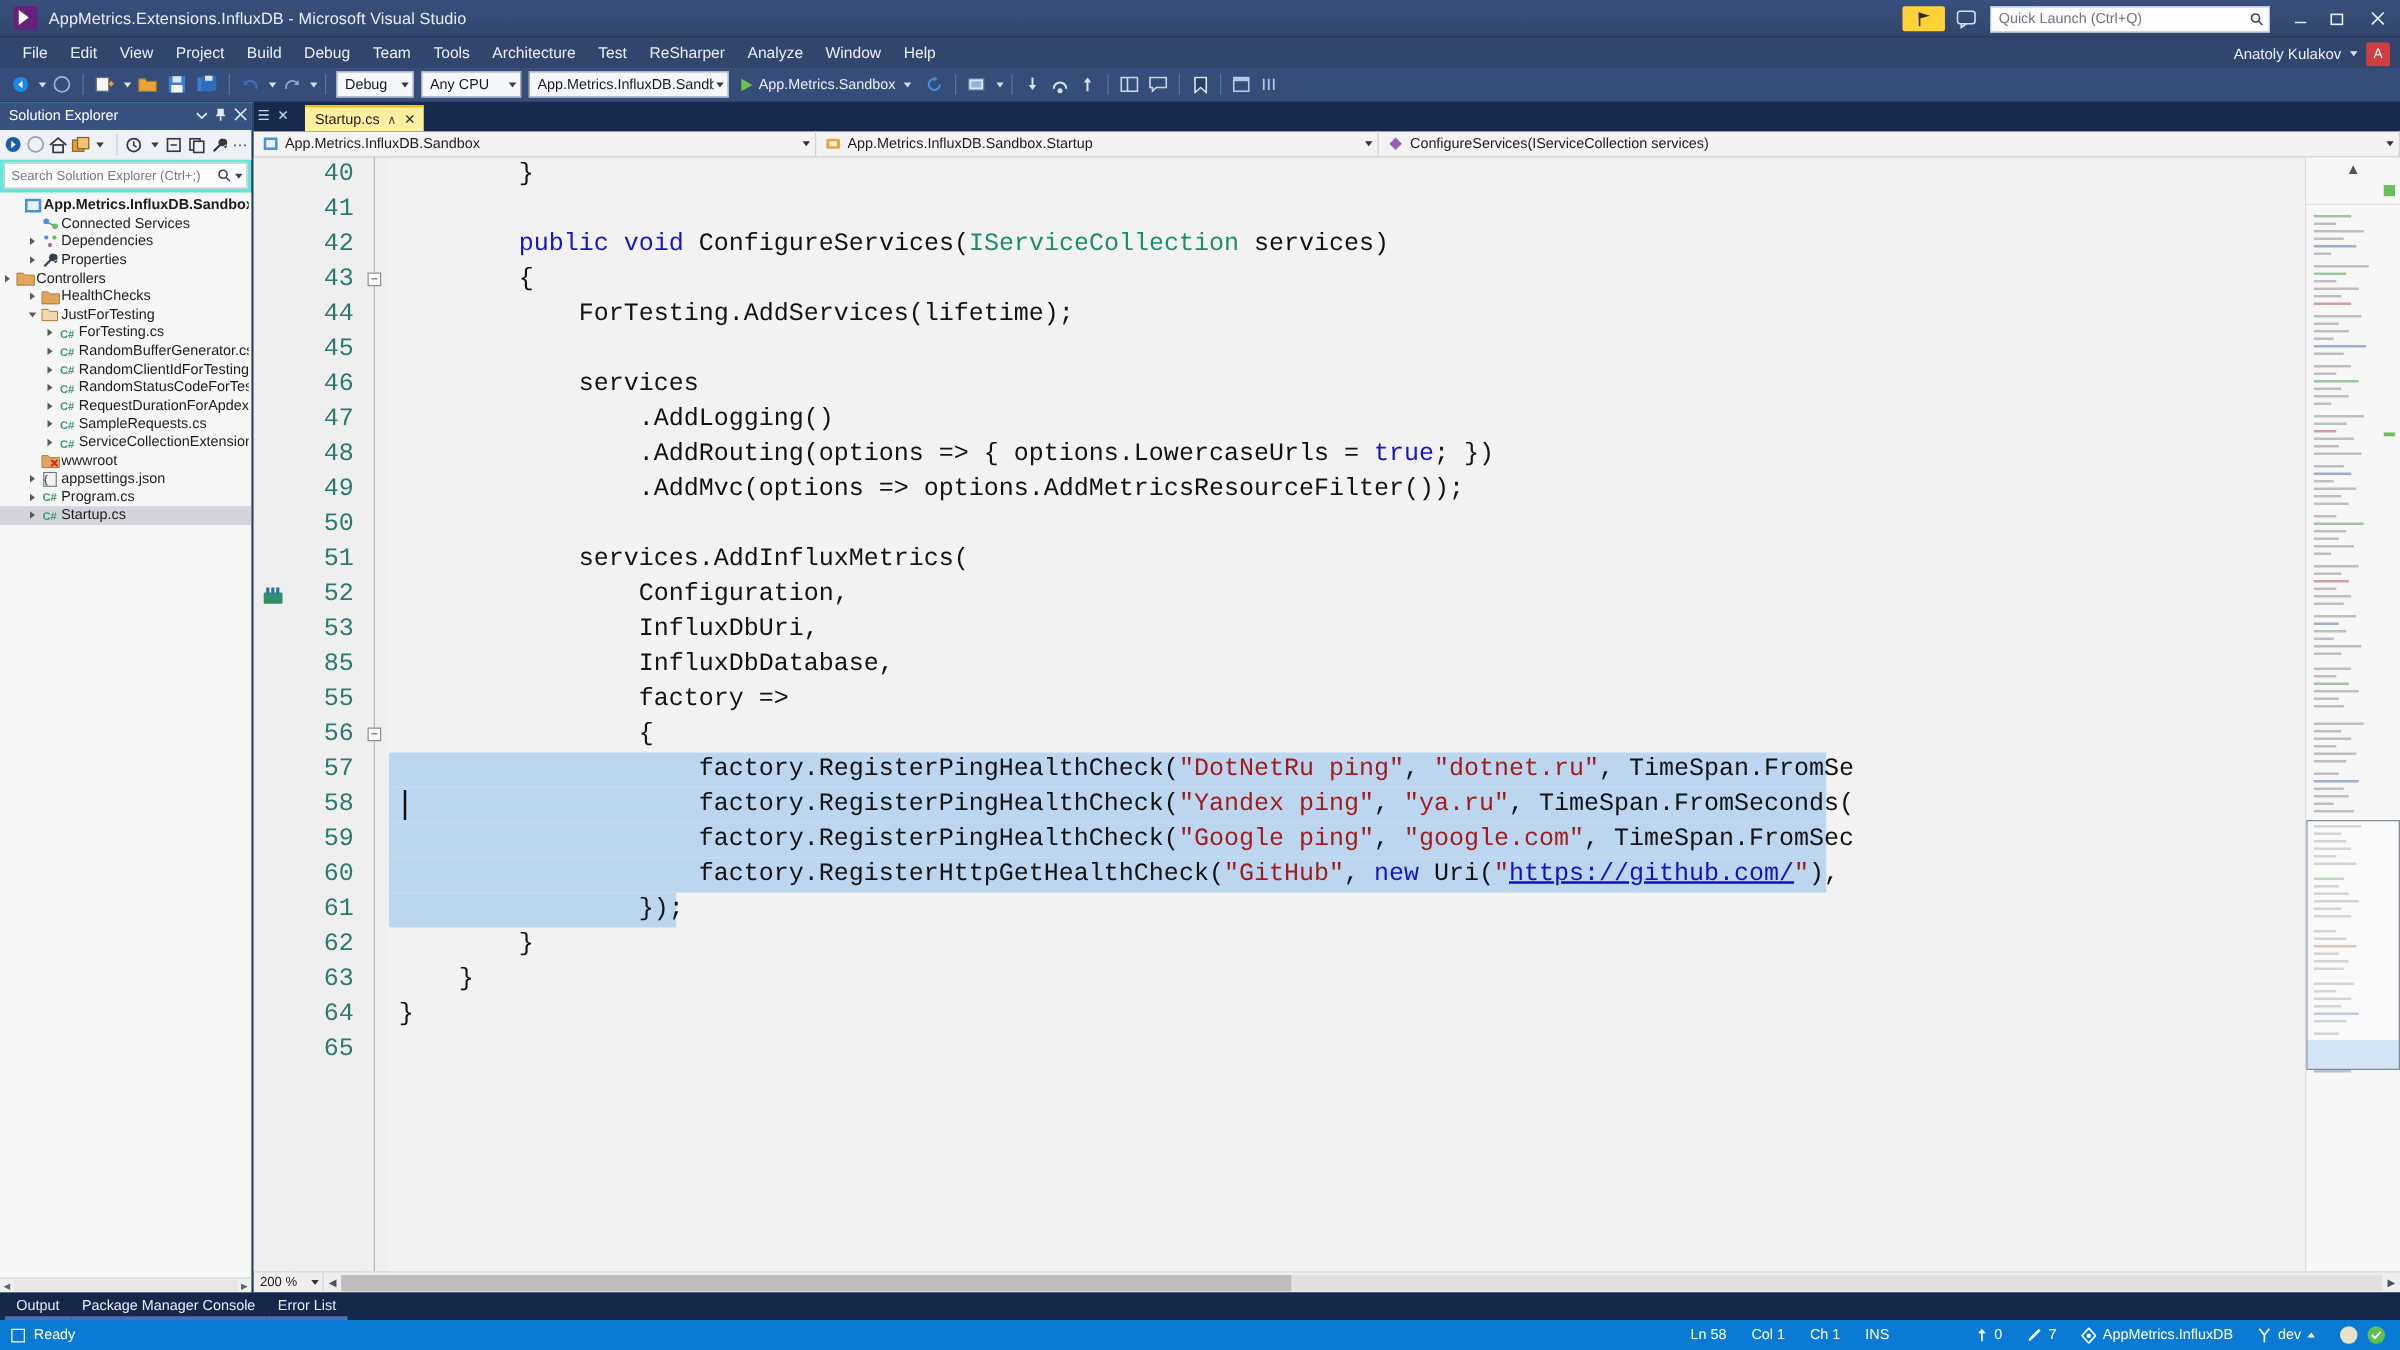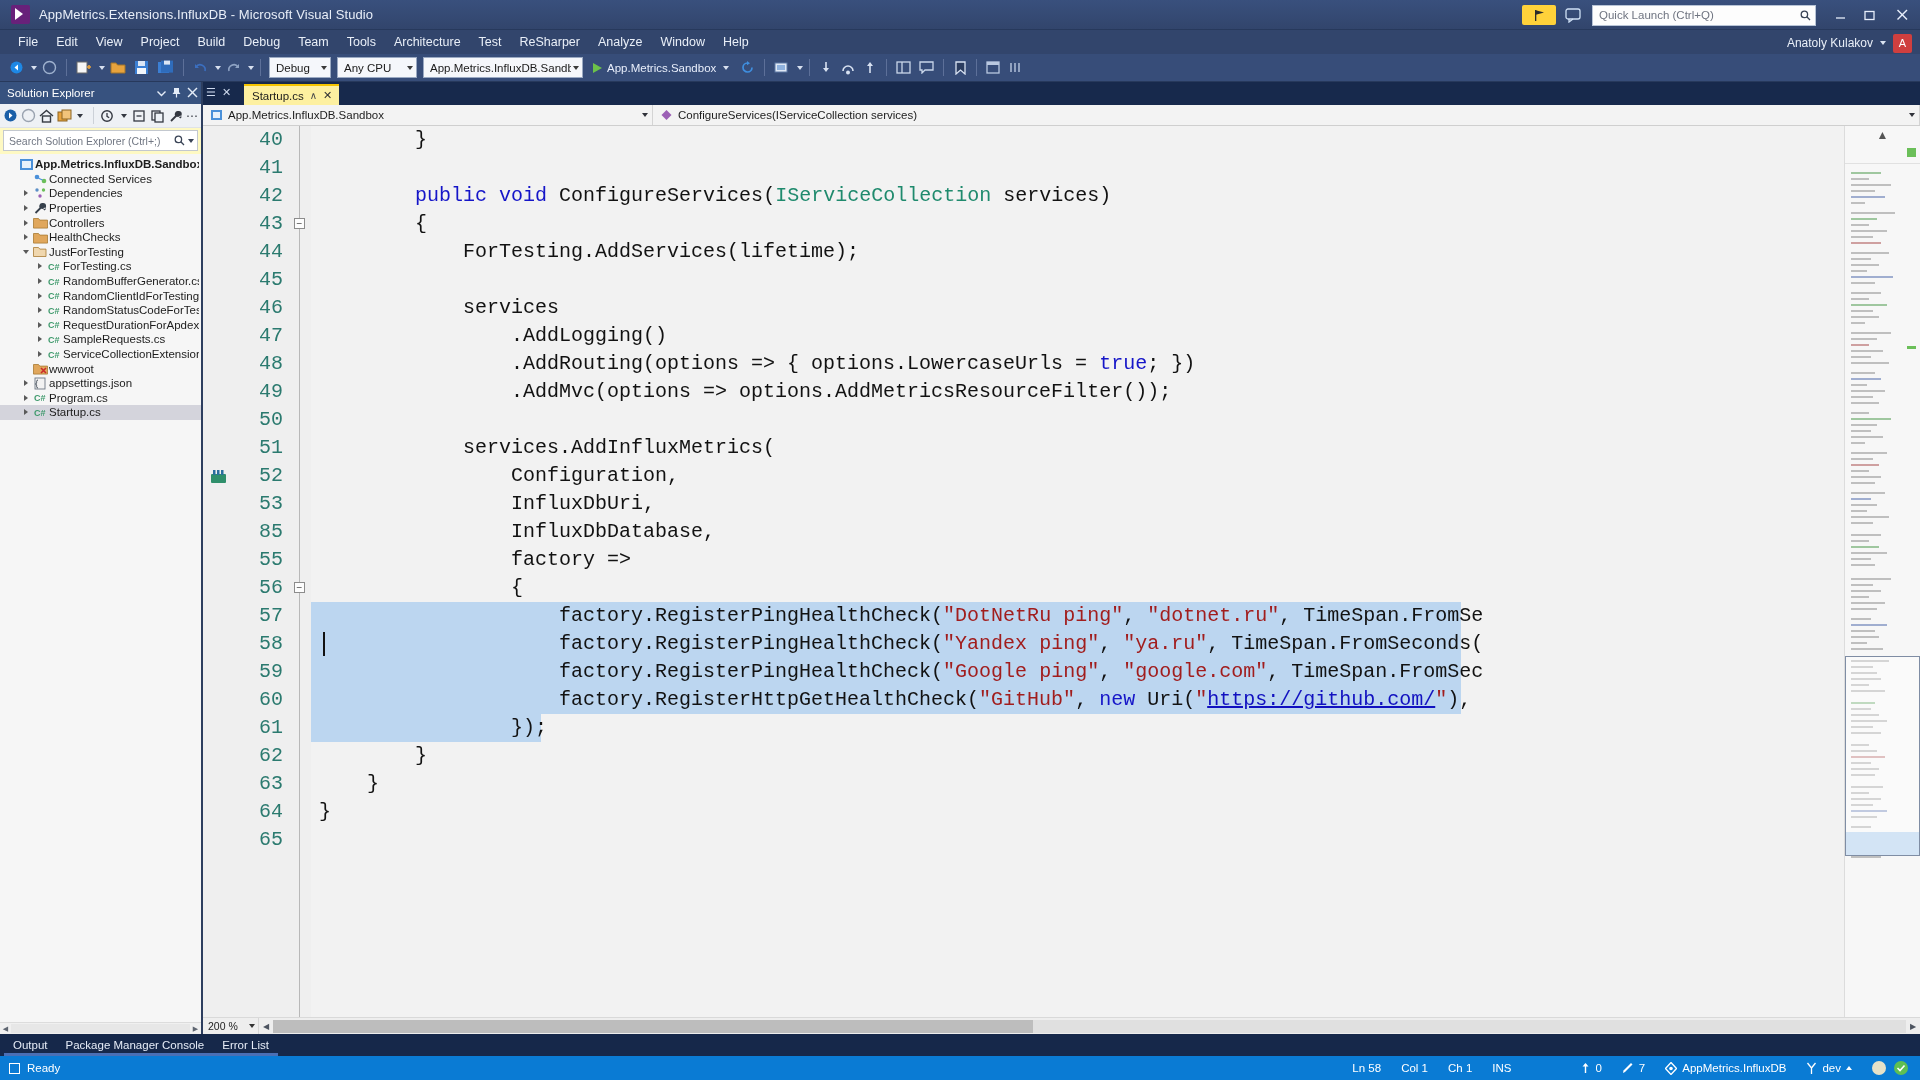--- a/index.html
+++ b/index.html
@@ -143,21 +143,21 @@
     border-top:5.5px solid transparent;border-bottom:5.5px solid transparent;
   }
 
   
   .body-row { flex: 1; display: flex; min-height: 0; background: #2d3e5f; }
 
   
   .solution-explorer {
     width: 203px; flex: 0 0 203px;
     display: flex; flex-direction: column;
-    background: #fef9c3;
+    background: #5eead4;
     border-right: 2px solid #2d3e5f;
   }
   .se-header {
     height: 22px; flex: 0 0 22px;
     background: #37527f;
     display: flex; align-items: center;
     padding-left: 7px; color: #ffffff; font-size: 11.5px;
     position: relative;
   }
   .se-header .hdr-actions {
@@ -703,21 +703,21 @@
               <span class="tri-right"></span>
             </span>
             <span class="ticon">
               <svg width="15" height="14" viewBox="0 0 15 14">
                 <path d="M10 2 a3 3 0 1 0 1.8 4.6 L13 8 l-1.5 1.5 -1.4 -1.4 a3 3 0 0 0 -0.1 -6.1 Z" fill="#36404c"></path>
                 <line x1="8.5" y1="6" x2="2.5" y2="12" stroke="#36404c" stroke-width="1.8"></line>
               </svg>
             </span>
             <span class="tlabel">Properties</span>
           </div>
-          <div class="tnode" style="padding-left: 20px;">
+          <div class="tnode" style="">
             <span class="tw">
               <span class="tri-right"></span>
             </span>
             <span class="ticon">
               <svg width="15" height="13" viewBox="0 0 15 13">
                 <path d="M0.5 2.5 h5 l1.3 1.6 H14.5 v8 H0.5 Z" fill="#e0a75c" stroke="#a87b34" stroke-width="0.8"></path>
               </svg>
             </span>
             <span class="tlabel">Controllers</span>
           </div>
@@ -886,20 +886,28 @@
         </div>
       </div>
 
       <div class="navbar">
         <div class="nav-combo nav-type" style="flex:0 0 450px;">
           <svg width="13" height="12" viewBox="0 0 13 12">
               <rect x="1" y="1" width="11" height="10" fill="#4a90d9"></rect>
               <rect x="3" y="3" width="7" height="6" fill="#e7f1fb"></rect>
             </svg>
           <span class="nlabel">App.Metrics.InfluxDB.Sandbox</span>
+          <span class="ncaret"></span>
+        </div>
+        <div class="nav-combo nav-type" style="flex:0 0 450px;">
+          <svg width="13" height="12" viewBox="0 0 13 12">
+              <rect x="1" y="2" width="11" height="8" rx="1.5" fill="#e8a33d"></rect>
+              <rect x="3.5" y="4" width="6" height="4" fill="#fff3de"></rect>
+            </svg>
+          <span class="nlabel">App.Metrics.InfluxDB.Sandbox.Startup</span>
           <span class="ncaret"></span>
         </div>
         <div class="nav-combo nav-member">
           <svg width="13" height="12" viewBox="0 0 13 12">
               <path d="M6.5 1 L11.5 6 L6.5 11 L1.5 6 Z" fill="#9b5fb5"></path>
             </svg>
           <span class="nlabel">ConfigureServices(IServiceCollection services)</span>
           <span class="ncaret"></span>
         </div>
       </div>

